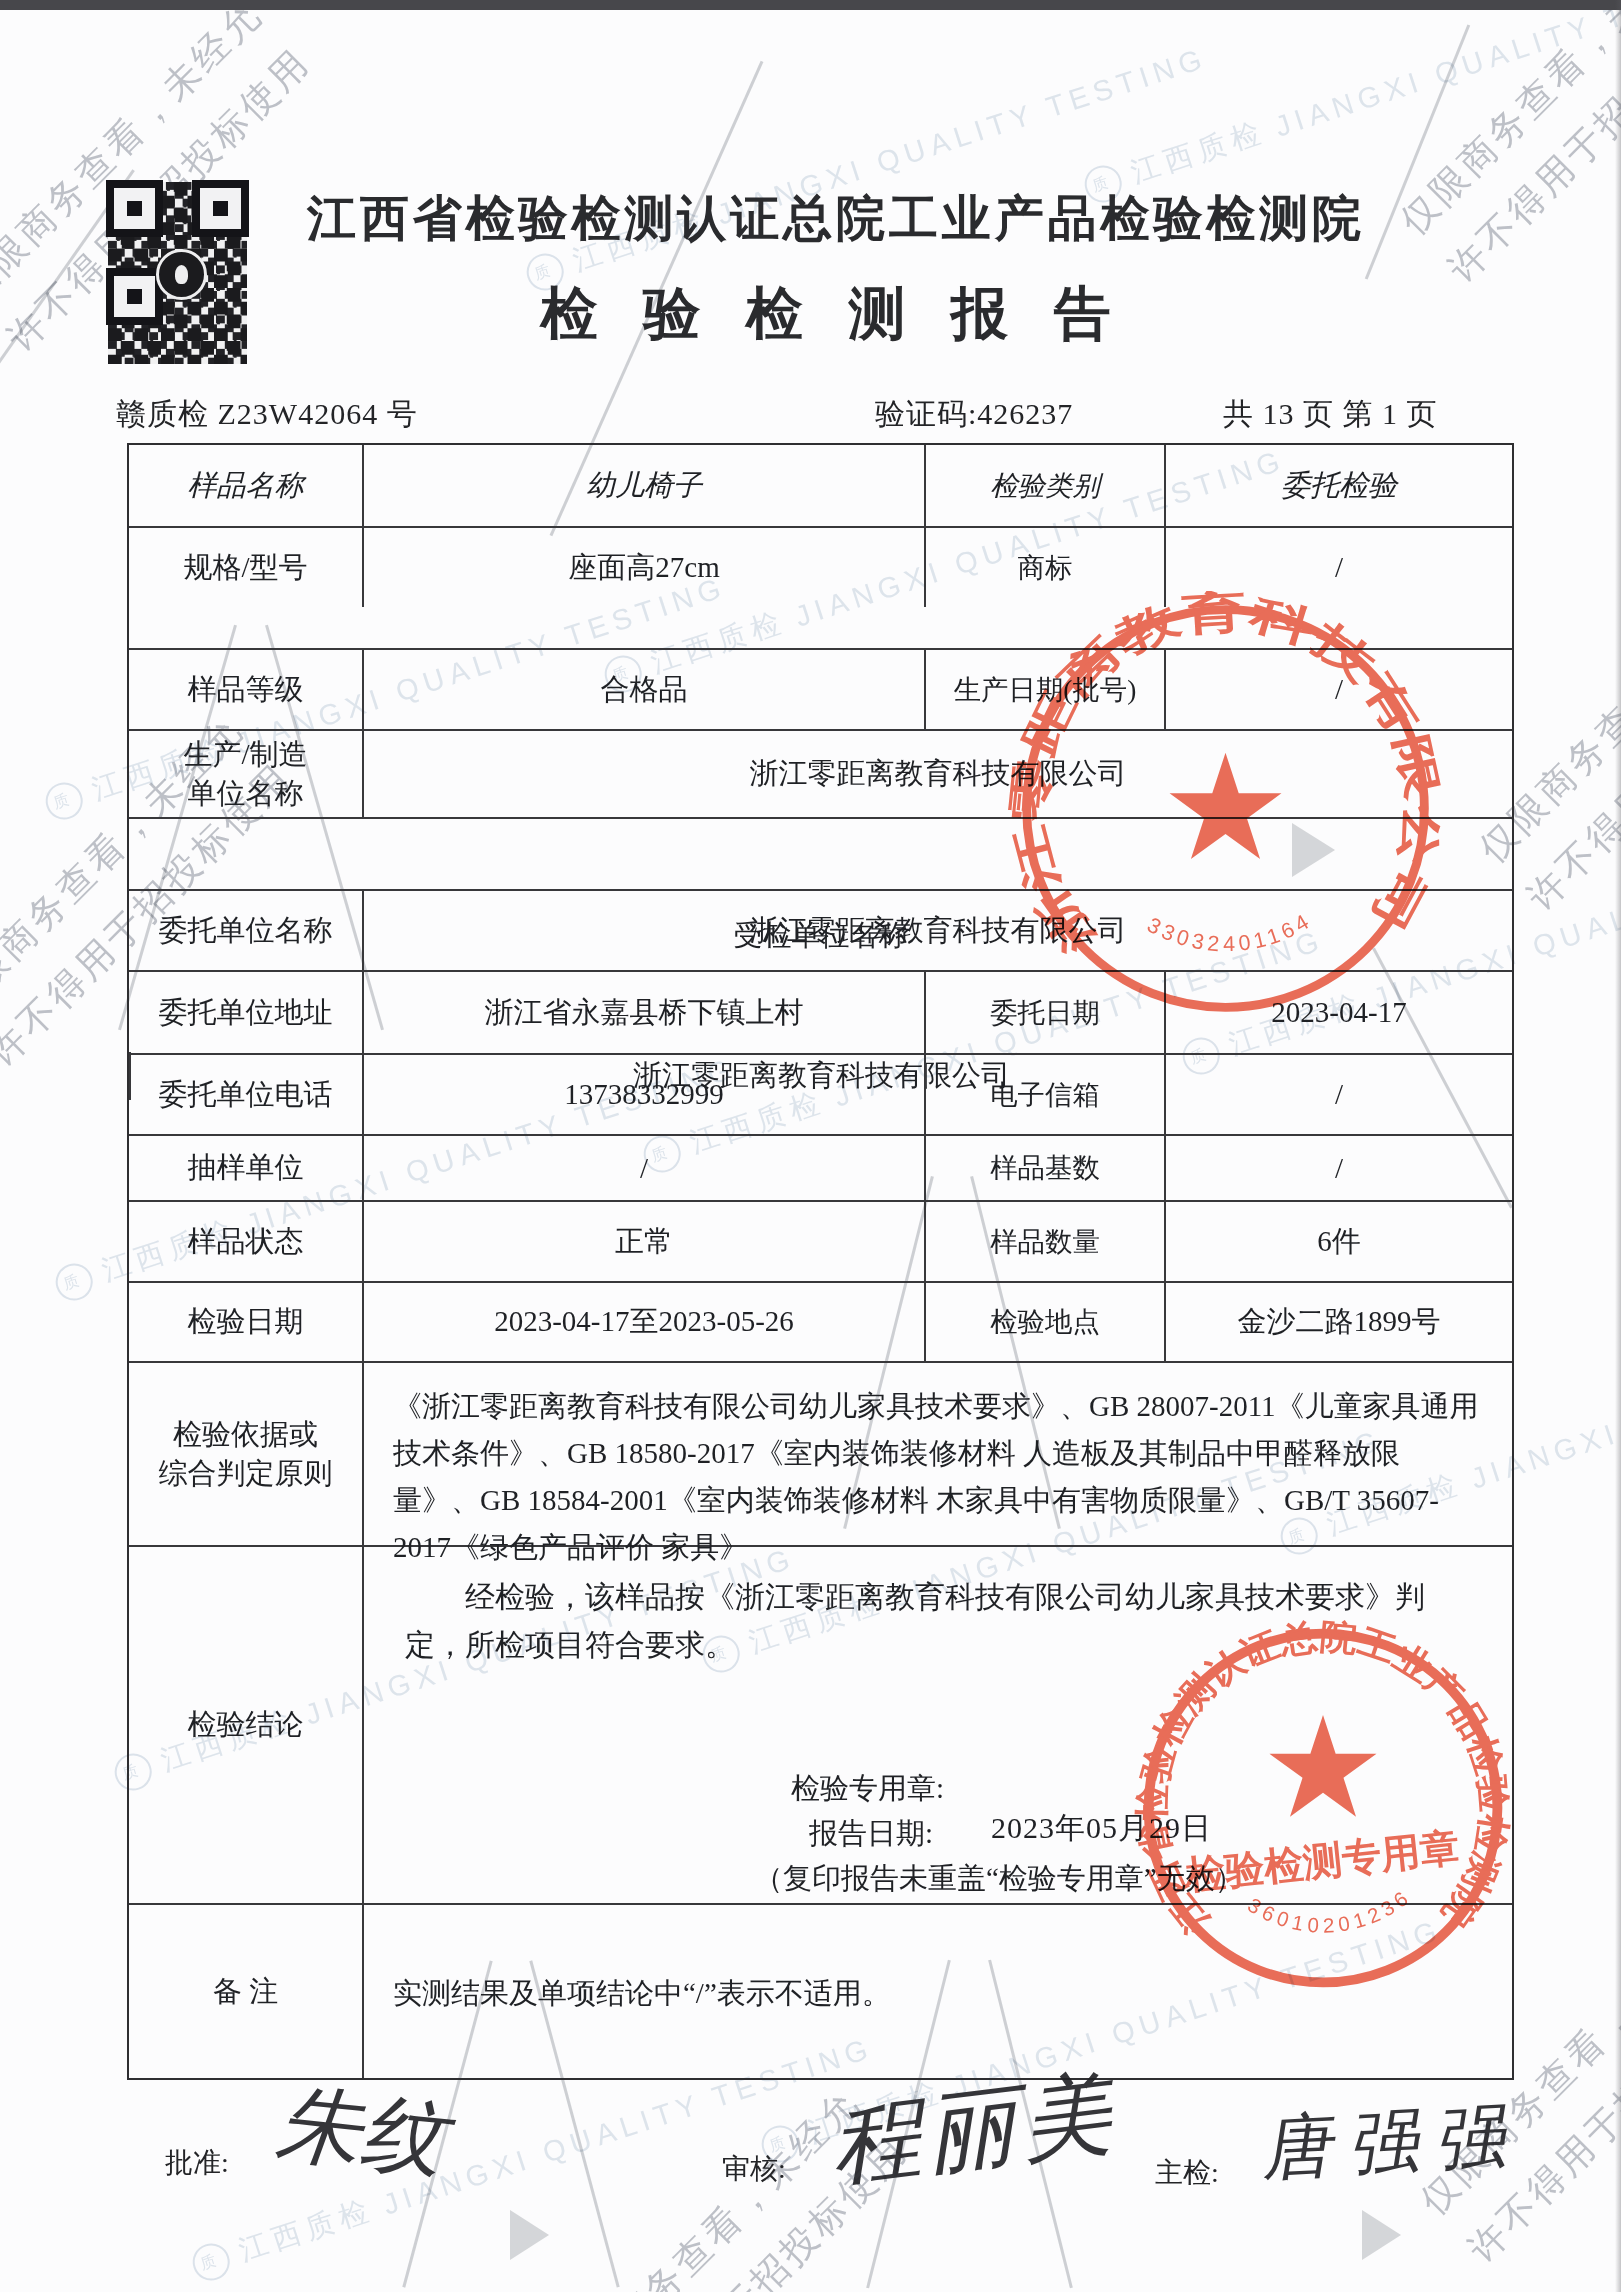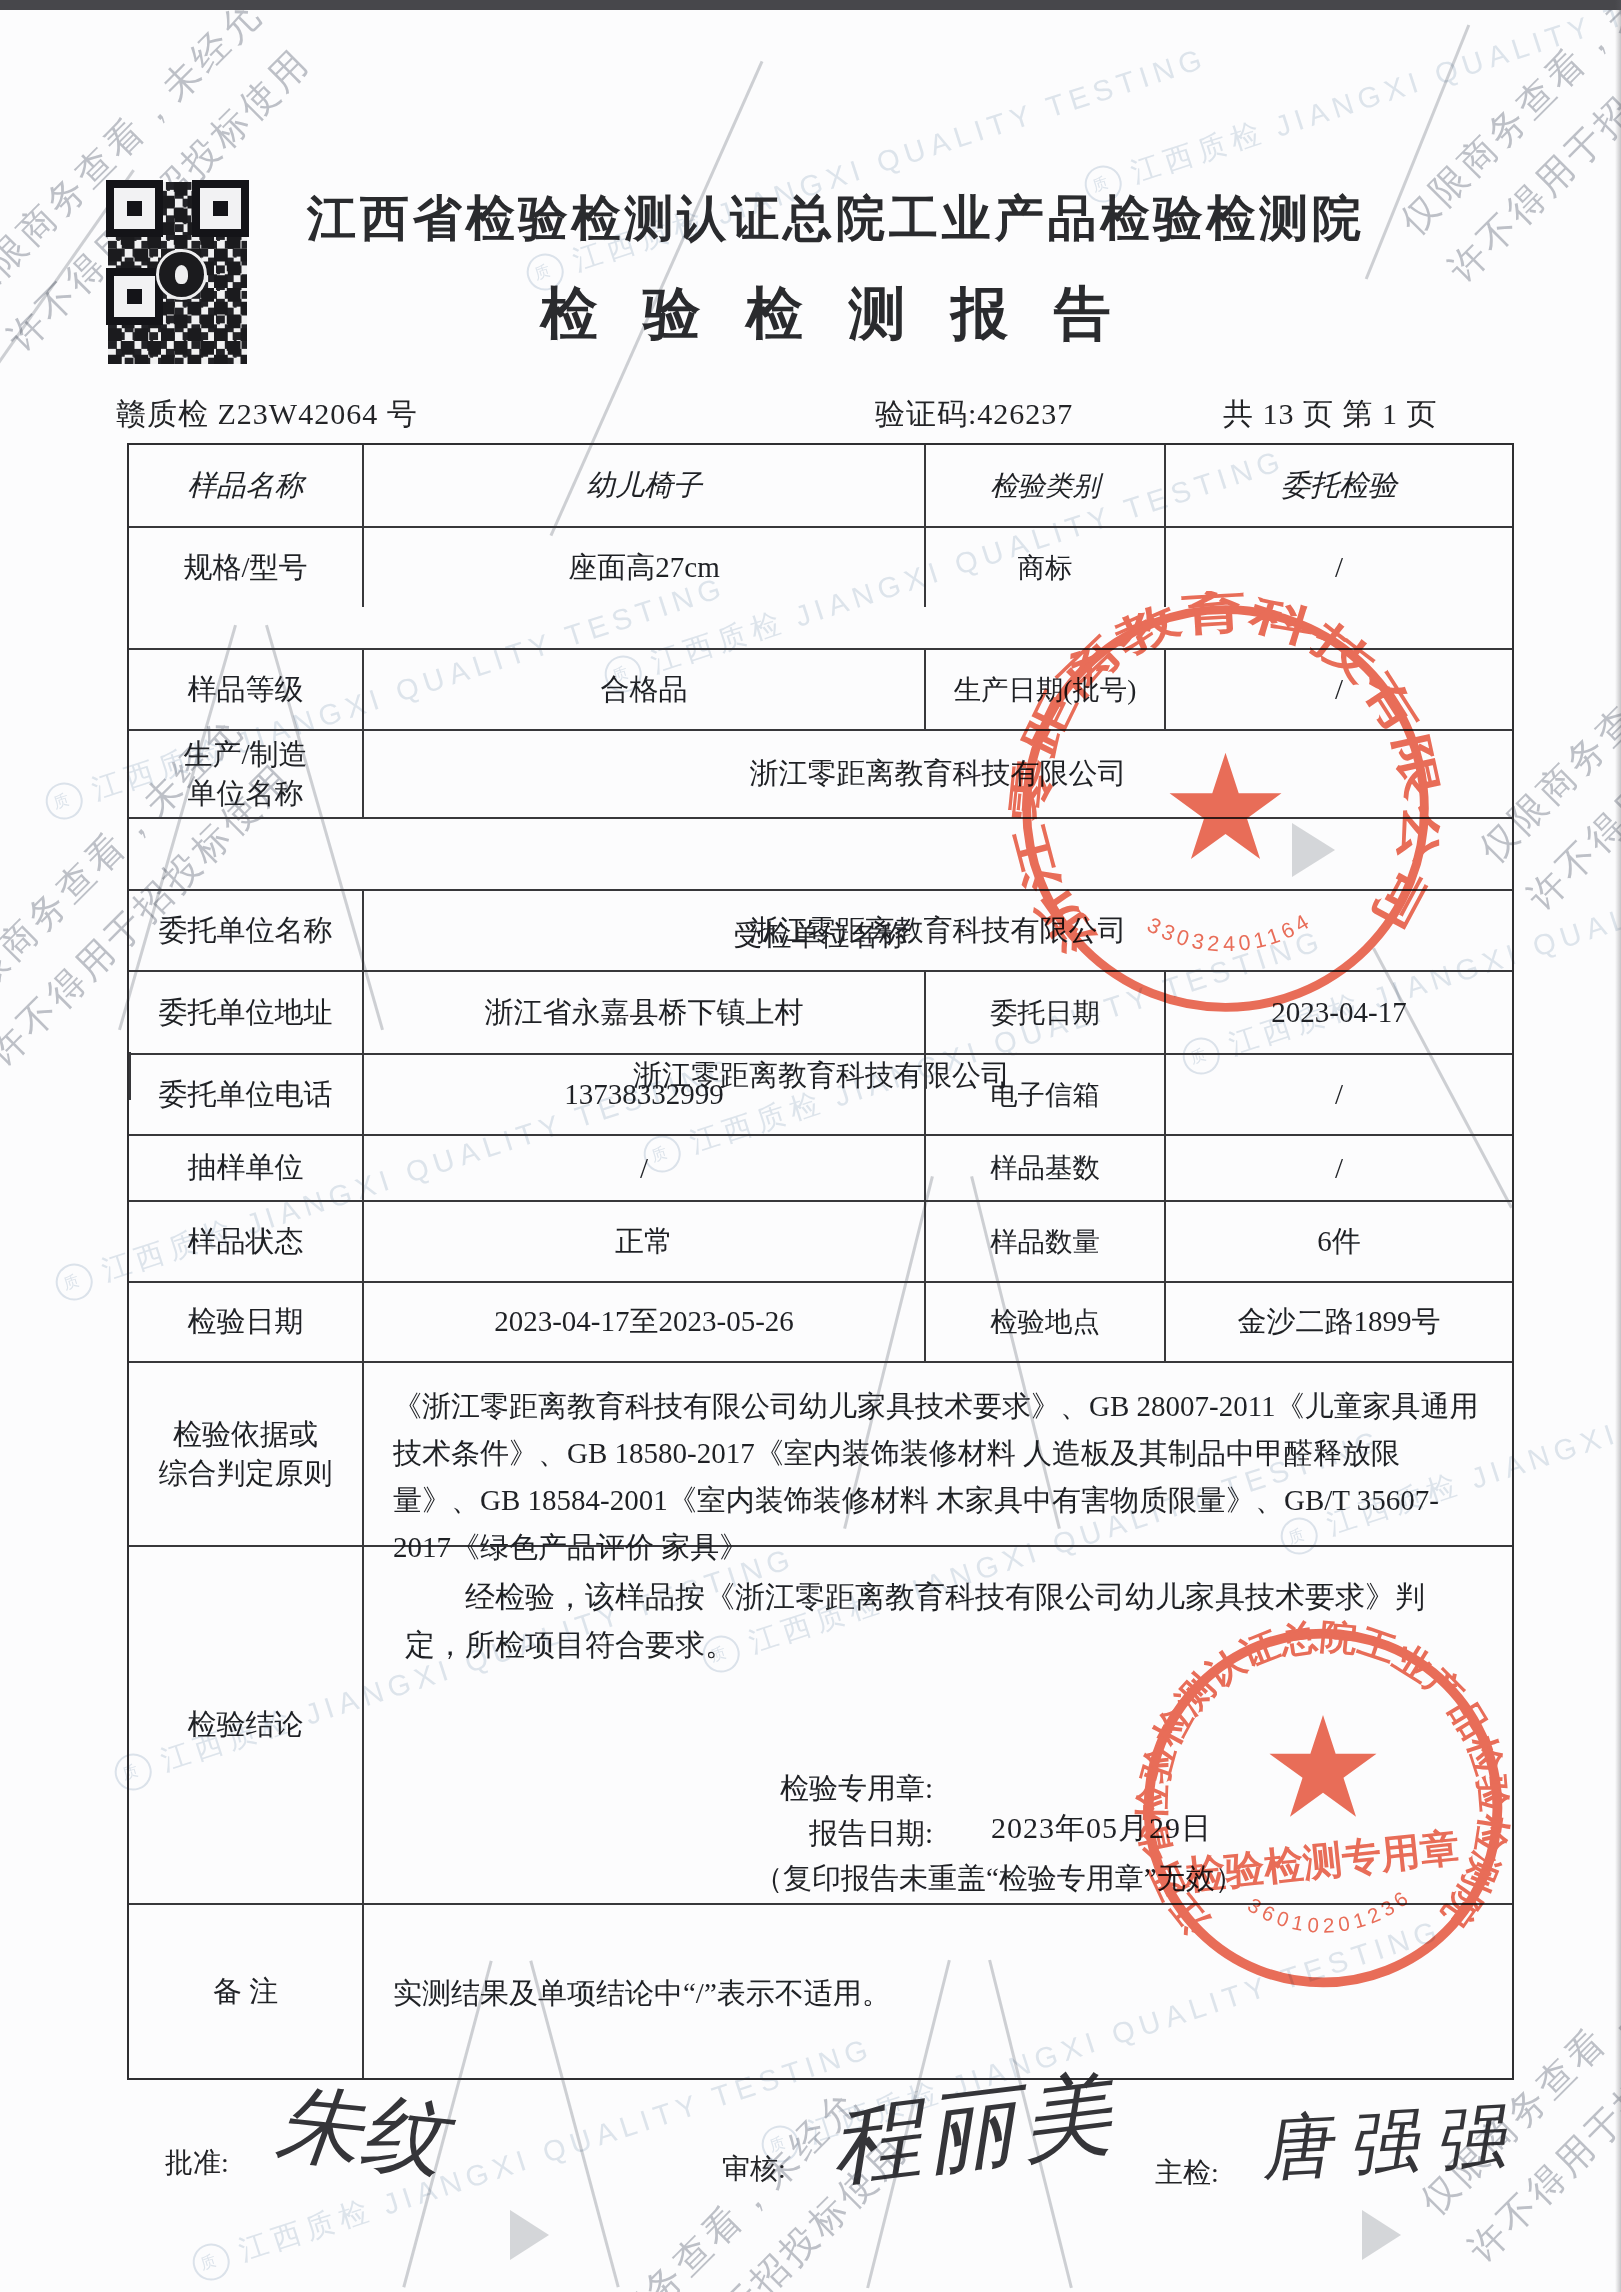--- a/index.html
+++ b/index.html
@@ -56,21 +56,21 @@
   .c2{flex:0 0 562px;}
   .c3{flex:0 0 240px;font-size:27.4px;}
   .c4{flex:1 1 auto;}
   .cwide{flex:1 1 auto;}
   .pre{white-space:pre-line;line-height:1.35;}
   .td.blocktext{align-items:flex-start;justify-content:flex-start;text-align:left;
                 padding:19.6px 29px;font-size:29px;line-height:1.62;}
   .cell-rel{position:relative;}
   .concl{position:absolute;left:41px;top:25.5px;width:1059px;text-align:left;text-indent:2em;
          font-size:30px;line-height:1.6;}
-  .stamp-label{position:absolute;left:416px;top:222px;font-size:29px;}
+  .stamp-label{position:absolute;left:427px;top:222px;font-size:29px;}
   .date-label{position:absolute;left:445px;top:267px;font-size:29px;}
   .report-date{position:absolute;left:627px;top:261px;font-size:30px;letter-spacing:1px;}
   .copy-note{position:absolute;left:390px;top:312px;font-size:29px;}
 
   
   .sig-row{position:absolute;left:0;top:2068px;width:1621px;height:196px;z-index:2;}
   .sig-label{position:absolute;font-size:28px;color:#232427;}
   .sig{position:absolute;font-family:"DejaVu Sans","Liberation Sans",sans-serif;
        color:#202024;opacity:.9;white-space:nowrap;}
   .sig-approve{left:284px;top:7.8px;font-size:84px;transform:rotate(6deg) skewX(-14deg);}

